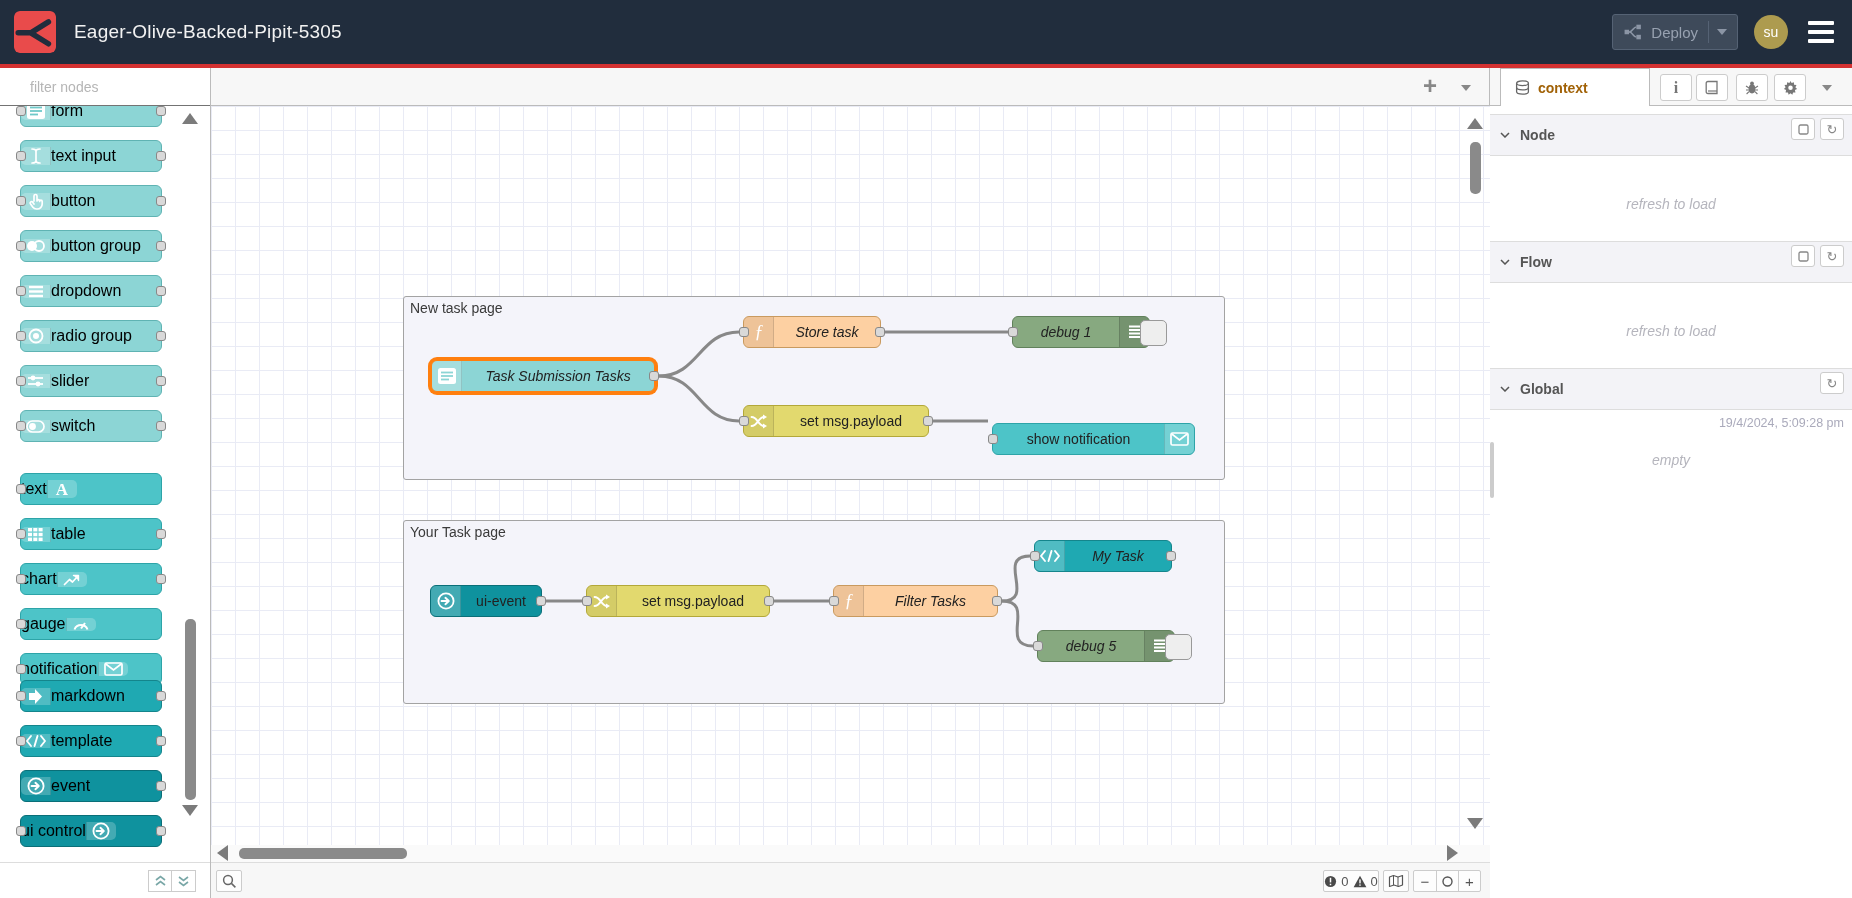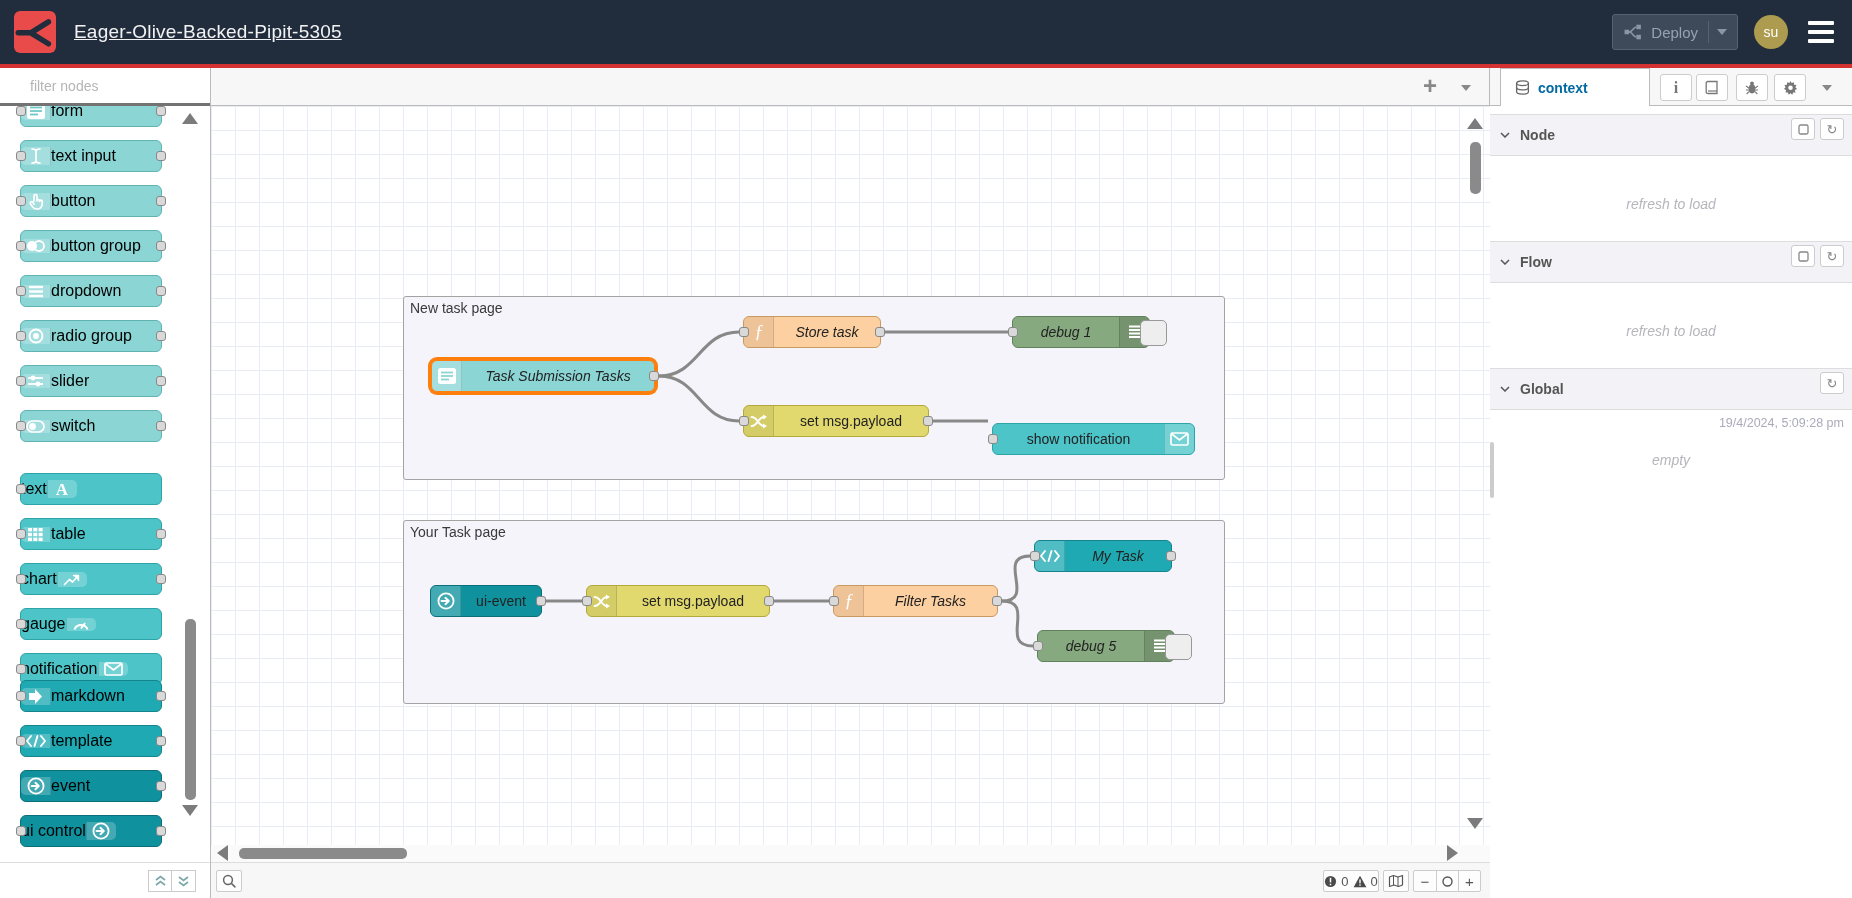--- a/index.html
+++ b/index.html
@@ -2,37 +2,37 @@
 <html><head>
 <meta charset="utf-8">
 <style>
   * { margin:0; padding:0; box-sizing:border-box; }
   html,body { width:1852px; height:898px; overflow:hidden; font-family:"Liberation Sans",sans-serif; background:#fff; }
 
   
   .header { position:absolute; left:0; top:0; width:1852px; height:64px; background:#212d3d; display:flex; align-items:center; }
   .red-line { position:absolute; left:0; top:64px; width:1852px; height:4px; background:#d43131; }
   .logo { width:42px; height:42px; margin-left:14px; border-radius:6px; }
-  .hdr-title { color:#f2f2f2; font-size:19px; margin-left:18px; letter-spacing:.2px;text-decoration:underline; }
+  .hdr-title { color:#f2f2f2; font-size:19px; margin-left:18px; letter-spacing:.2px; }
   .hdr-right { position:absolute; right:14px; top:0; height:64px; display:flex; align-items:center; gap:16px; }
   .deploy-btn { height:36px; background:#3e4a5a; border:1px solid #556274; border-radius:3px; display:flex; align-items:center; padding:0 10px; gap:8px; }
   .deploy-btn .dlabel { color:#97a1b0; font-size:15px; }
   .deploy-sep { width:1px; height:22px; background:#556274; margin-left:2px; }
   .caret { width:0; height:0; border-left:5px solid transparent; border-right:5px solid transparent; border-top:6px solid #8b95a5; }
   .avatar { width:34px; height:34px; border-radius:50%; background:#ad9b4f; color:#fff; font-size:14px; display:flex; align-items:center; justify-content:center; }
   .burger { display:flex; flex-direction:column; gap:5px; padding:4px; }
   .burger div { width:26px; height:4px; background:#fff; border-radius:1px; }
 
   
   .palette { position:absolute; left:0; top:68px; width:211px; height:830px; background:#fff; border-right:1px solid #bbb; }
   .workspace { position:absolute; left:211px; top:68px; width:1279px; height:830px; border-right:1px solid #bbb; }
   .sidebar { position:absolute; left:1490px; top:68px; width:362px; height:830px; background:#fff; }
 
   
-  .p-search { position:absolute; left:0; top:0; width:100%; height:38px; border-bottom:3px solid #737373;padding-left:20px; }
+  .p-search { position:absolute; left:0; top:0; width:100%; height:38px; border-bottom:1px solid #737373;padding-left:20px; }
   .p-search input { position:absolute; left:0; top:0; width:100%; height:100%; border:0; outline:none; padding-left:30px; font-size:14px; color:#444; font-family:"Liberation Sans",sans-serif; }
   .p-search input::placeholder { color:#b5b5b5; }
   .p-search .mag { position:absolute; left:9px; top:11px; }
   .p-list { position:absolute; left:0; top:38px; width:100%; height:756px; overflow:hidden; }
   .p-item { position:absolute; left:20px; width:142px; height:32px; border:1px solid; border-radius:6px; display:flex; align-items:center; }
   .p-foot { position:absolute; left:0; bottom:0; width:100%; height:36px; border-top:1px solid #ddd; background:#fff; }
   .p-foot .btns { position:absolute; right:14px; top:7px; display:flex; }
   .p-foot .fbtn { width:24px; height:22px; border:1px solid #ccc; background:#fff; display:flex; align-items:center; justify-content:center; }
   .p-foot .fbtn + .fbtn { border-left:0; }
 
@@ -41,21 +41,21 @@
   .tri { width:0; height:0; position:absolute; }
   .tri-up { border-left:8px solid transparent; border-right:8px solid transparent; border-bottom:11px solid #7b7b7b; }
   .tri-down { border-left:8px solid transparent; border-right:8px solid transparent; border-top:11px solid #7b7b7b; }
   .tri-left { border-top:8px solid transparent; border-bottom:8px solid transparent; border-right:11px solid #7b7b7b; }
   .tri-right { border-top:8px solid transparent; border-bottom:8px solid transparent; border-left:11px solid #7b7b7b; }
 
   
   .tabbar { position:absolute; left:0; top:0; width:100%; height:38px; background:#f7f7f7; border-bottom:1px solid #bbb; }
   .tab { position:absolute; top:0; height:38px; background:#fff; border:1px solid #bbb; border-bottom:0; display:flex; align-items:center; padding:0 14px; font-size:14px; color:#444; z-index:2; }
   .tab-flow { left:29px; width:218px; }
-  .tab-context { left:10px; width:150px; gap:8px; font-weight:bold; color:#0369a1; font-size:14px; }
+  .tab-context { left:10px; width:150px; gap:8px; font-weight:bold; color:#a16207; font-size:14px; }
   .tb-btn { position:absolute; top:6px; width:32px; height:27px; border:1px solid #ccc; border-radius:3px; background:#fff; display:flex; align-items:center; justify-content:center; color:#777; }
   .plus-btn { position:absolute; top:4px; font-size:24px; color:#888; font-weight:bold; }
 
   
   .canvas { position:absolute; left:0; top:38px; width:1279px; height:739px; background-color:#fff;
             background-image:linear-gradient(#e9ebf5 1px, transparent 1px),linear-gradient(90deg,#e9ebf5 1px, transparent 1px);
             background-size:24px 24px; overflow:hidden; }
   .group { position:absolute; background:#f4f4fa; border:1px solid #a3a3a3; border-radius:3px; z-index:1;margin-top:12px; }
   .group-label { position:absolute; left:6px; top:3px; font-size:14px; color:#3a3a3a; }
   .wires { position:absolute; left:0; top:0; z-index:2; pointer-events:none; }

